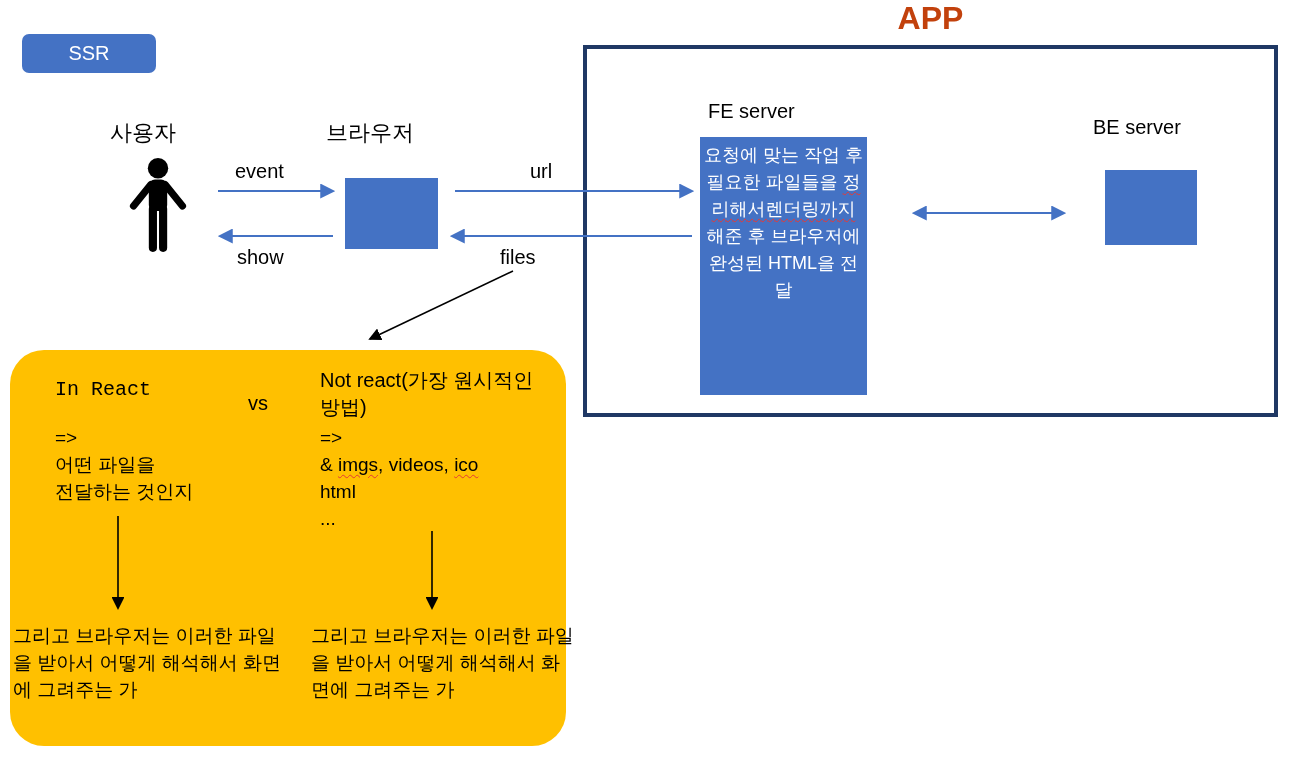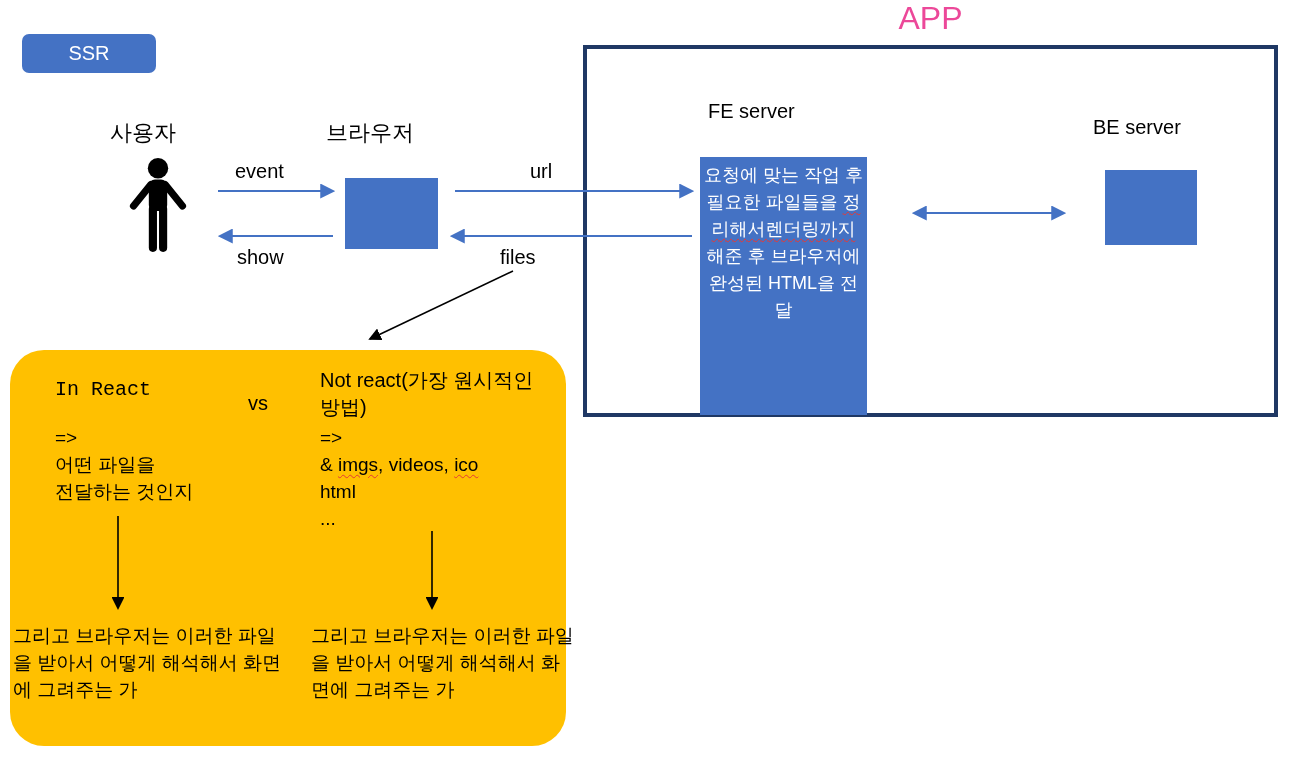--- a/index.html
+++ b/index.html
@@ -8,28 +8,28 @@
   .canvas { position:relative; width:1300px; height:760px; background:#fff; overflow:hidden; }
   .abs { position:absolute; }
 
   .ssr-badge {
     left:22px; top:34px; width:134px; height:39px;
     background:#4472C4; border-radius:7px;
     display:flex; align-items:center; justify-content:center;
     color:#fff; font-size:20px;
   }
   .app-title { left:583px; top:0px; width:695px; text-align:center;
-    font-size:32px; font-weight:400; color:#ec4899; }
+    font-size:32px; font-weight:700; color:#c2410c; }
   .app-frame { left:583px; top:45px; width:695px; height:372px;
     border:4px solid #1F3864; background:transparent; }
 
   .fe-label { left:708px; top:100px; font-size:20px; }
   .fe-box { left:700px; top:137px; width:167px; height:258px;
     background:#4472C4; color:#fff; font-size:18px; line-height:1.5;
-    text-align:center; padding:5px 3px; word-break:break-all;margin-top:20px; }
+    text-align:center; padding:5px 3px; word-break:break-all; }
   .be-label { left:1093px; top:116px; font-size:20px; }
   .be-box { left:1105px; top:170px; width:92px; height:75px; background:#4472C4; }
 
   .user-label { left:110px; top:118px; font-size:22px; }
   .browser-label { left:326px; top:118px; font-size:22px; }
   .browser-box { left:345px; top:178px; width:93px; height:71px; background:#4472C4; }
 
   .flow-label { font-size:20px; color:#000; }
   .lbl-event { left:235px; top:160px; }
   .lbl-show  { left:237px; top:246px; }

